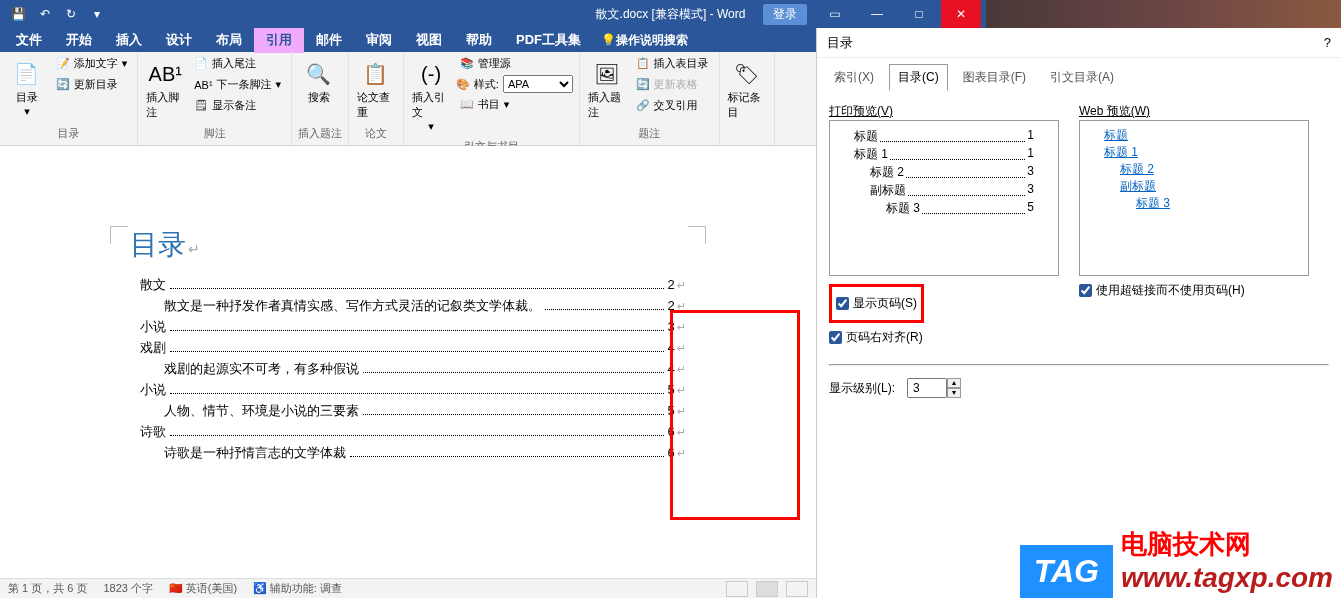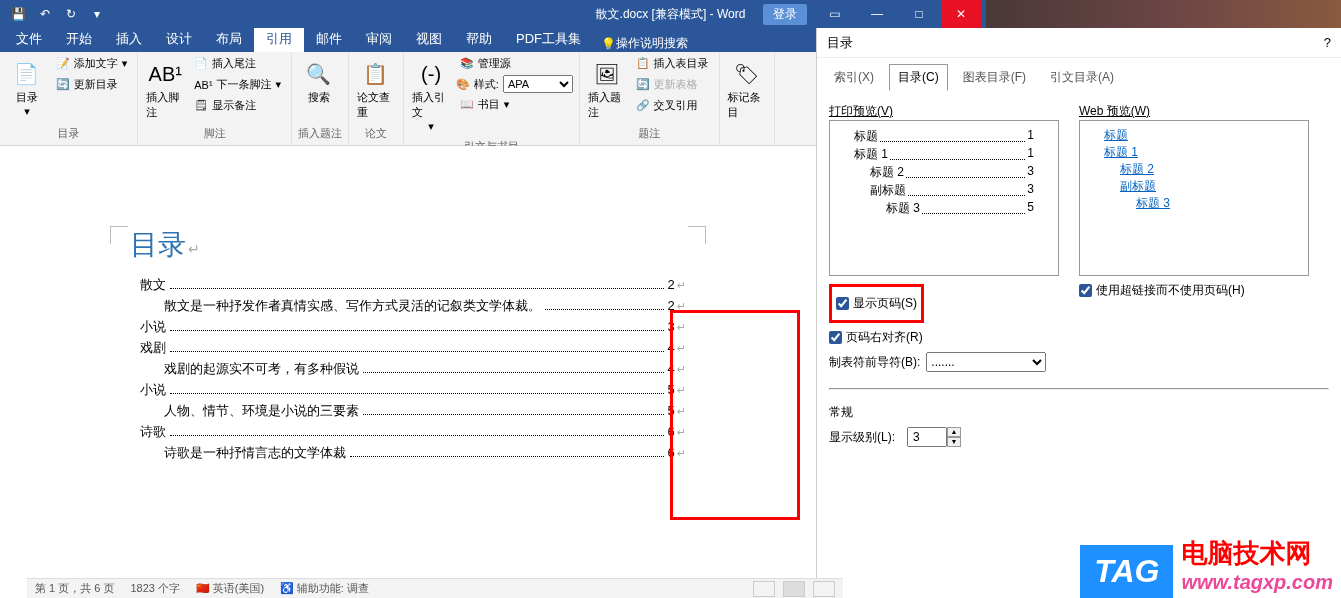--- a/index.html
+++ b/index.html
@@ -10,23 +10,23 @@
 .titlebar .qat { display: flex; align-items: center; gap: 4px; padding: 0 8px; }
 .titlebar .qat span { width: 22px; height: 22px; display: flex; align-items: center; justify-content: center; color: #fff; cursor: pointer; }
 .titlebar .title { position: absolute; left: 50%; transform: translateX(-50%); white-space: nowrap; }
 .titlebar .win-controls { position: absolute; right: 360px; display: flex; align-items: center; gap: 2px; padding-left: 20px; }
 .titlebar .login-btn { background: #5b8fd6; padding: 2px 10px; border-radius: 2px; margin-right: 6px; }
 .titlebar .win-btn { width: 40px; height: 28px; display: flex; align-items: center; justify-content: center; }
 .titlebar .win-btn.close { background: #e81123; }
 .titlebar .blur { position: absolute; right: 0; width: 355px; height: 28px; background: linear-gradient(90deg, #4a3838, #6b4545, #8a5a40); }
 
 
-.tabs { height: 24px; background: #2b579a; display: flex; align-items: flex-end; padding-left: 4px; }
+.tabs { height: 24px; background: #2b579a; display: flex; align-items: center; padding-left: 4px; font-weight: bold; }
 .tabs .tab { padding: 4px 12px; color: #fff; font-size: 13px; cursor: pointer; }
-.tabs .tab.active { background: #ffffff; color: #2b579a; }
+.tabs .tab.active { background: #f0abfc; color: #2b579a; }
 .tabs .search-area { display: flex; align-items: center; color: #fff; font-size: 12px; margin-left: 8px; }
 
 
 .ribbon { height: 94px; background: #f3f3f3; border-bottom: 1px solid #d4d4d4; display: flex; }
 .ribbon-group { border-right: 1px solid #e1e1e1; padding: 2px 6px; display: flex; flex-direction: column; }
 .ribbon-group .group-content { flex: 1; display: flex; align-items: flex-start; gap: 4px; }
 .ribbon-group .group-label { text-align: center; font-size: 11px; color: #666; padding: 2px 0; }
 .rbtn-large { width: 42px; display: flex; flex-direction: column; align-items: center; font-size: 11px; padding: 4px 2px; cursor: pointer; }
 .rbtn-large .icon { width: 32px; height: 32px; display: flex; align-items: center; justify-content: center; font-size: 20px; }
 .rbtn-small { display: flex; align-items: center; gap: 4px; font-size: 11px; padding: 2px 4px; cursor: pointer; white-space: nowrap; }
@@ -76,24 +76,24 @@
 .spinner input { width: 40px; height: 20px; font-size: 12px; text-align: left; padding: 0 4px; }
 .spinner .arrows { display: flex; flex-direction: column; }
 .spinner .arrows span { width: 14px; height: 10px; border: 1px solid #999; font-size: 7px; text-align: center; line-height: 8px; background: #f0f0f0; cursor: pointer; }
 .red-box2 { border: 3px solid red; padding: 2px 4px; display: inline-block; }
 
 
 .watermark { position: absolute; right: 0; bottom: 0; display: flex; align-items: flex-end; }
 .watermark .tag { background: #1e90ff; color: #fff; font-weight: bold; font-size: 32px; padding: 8px 14px; font-style: italic; }
 .watermark .text-part { background: #fff; padding: 4px 8px; }
 .watermark .cn { color: red; font-weight: bold; font-size: 26px; }
-.watermark .url { color: #ec4899; font-weight: bold; font-size: 20px; font-style: italic; }
-
-
-.statusbar { position: absolute; bottom: 0; left: 0; width: 816px; height: 20px; background: #f3f3f3; border-top: 1px solid #ddd; display: flex; align-items: center; font-size: 11px; color: #555; padding: 0 8px; gap: 16px; margin-left: 27px; }
+.watermark .url { color: #b91c1c; font-weight: bold; font-size: 28px; font-style: italic; }
+
+
+.statusbar { position: absolute; bottom: 0; left: 0; width: 816px; height: 20px; background: #f3f3f3; border-top: 1px solid #ddd; display: flex; align-items: center; font-size: 11px; color: #555; padding: 0 8px; gap: 16px; }
 .statusbar .right { margin-left: auto; display: flex; gap: 8px; align-items: center; }
 .view-btn { width: 22px; height: 16px; border: 1px solid #ccc; display: inline-block; }
 .view-btn.active { background: #ddd; }
 </style>
 </head>
 <body>
 
 <div class="titlebar">
   <div class="qat">
     <span>💾</span>
@@ -351,45 +351,40 @@
         <div class="red-box2" style="margin-top:8px">
           <div class="opt-row">
             <input type="checkbox" checked="" style="">
             <span>显示页码(S)</span>
           </div>
         </div>
         <div class="opt-row">
           <input type="checkbox" checked="" style="">
           <span>页码右对齐(R)</span>
         </div>
-        <div class="leader-row">
-          <span>制表符前导符(B):</span>
-          <select><option>.......</option></select>
-        </div>
       </div>
       <div>
         <div><u>Web 预览(W)</u></div>
         <div class="preview-box web">
           <div id="web-preview-lines">
               <a style="padding-left: 0px;">标题</a>
               <a style="padding-left: 0px;">标题 1</a>
               <a style="padding-left: 16px;">标题 2</a>
               <a style="padding-left: 16px;">副标题</a>
               <a style="padding-left: 32px;">标题 3</a>
             </div>
         </div>
         <div class="opt-row" style="margin-top:6px">
           <input type="checkbox" checked="" style="">
           <span>使用超链接而不使用页码(H)</span>
         </div>
       </div>
     </div>
 
     <hr style="margin:12px 0">
-    <div class="section-title">常规</div>
     <div class="format-row">
       <span class="label">显示级别(L):</span>
       <div class="spinner">
         <input value="3" style="">
         <div class="arrows">
           <span>▲</span>
           <span>▼</span>
         </div>
       </div>
     </div>

